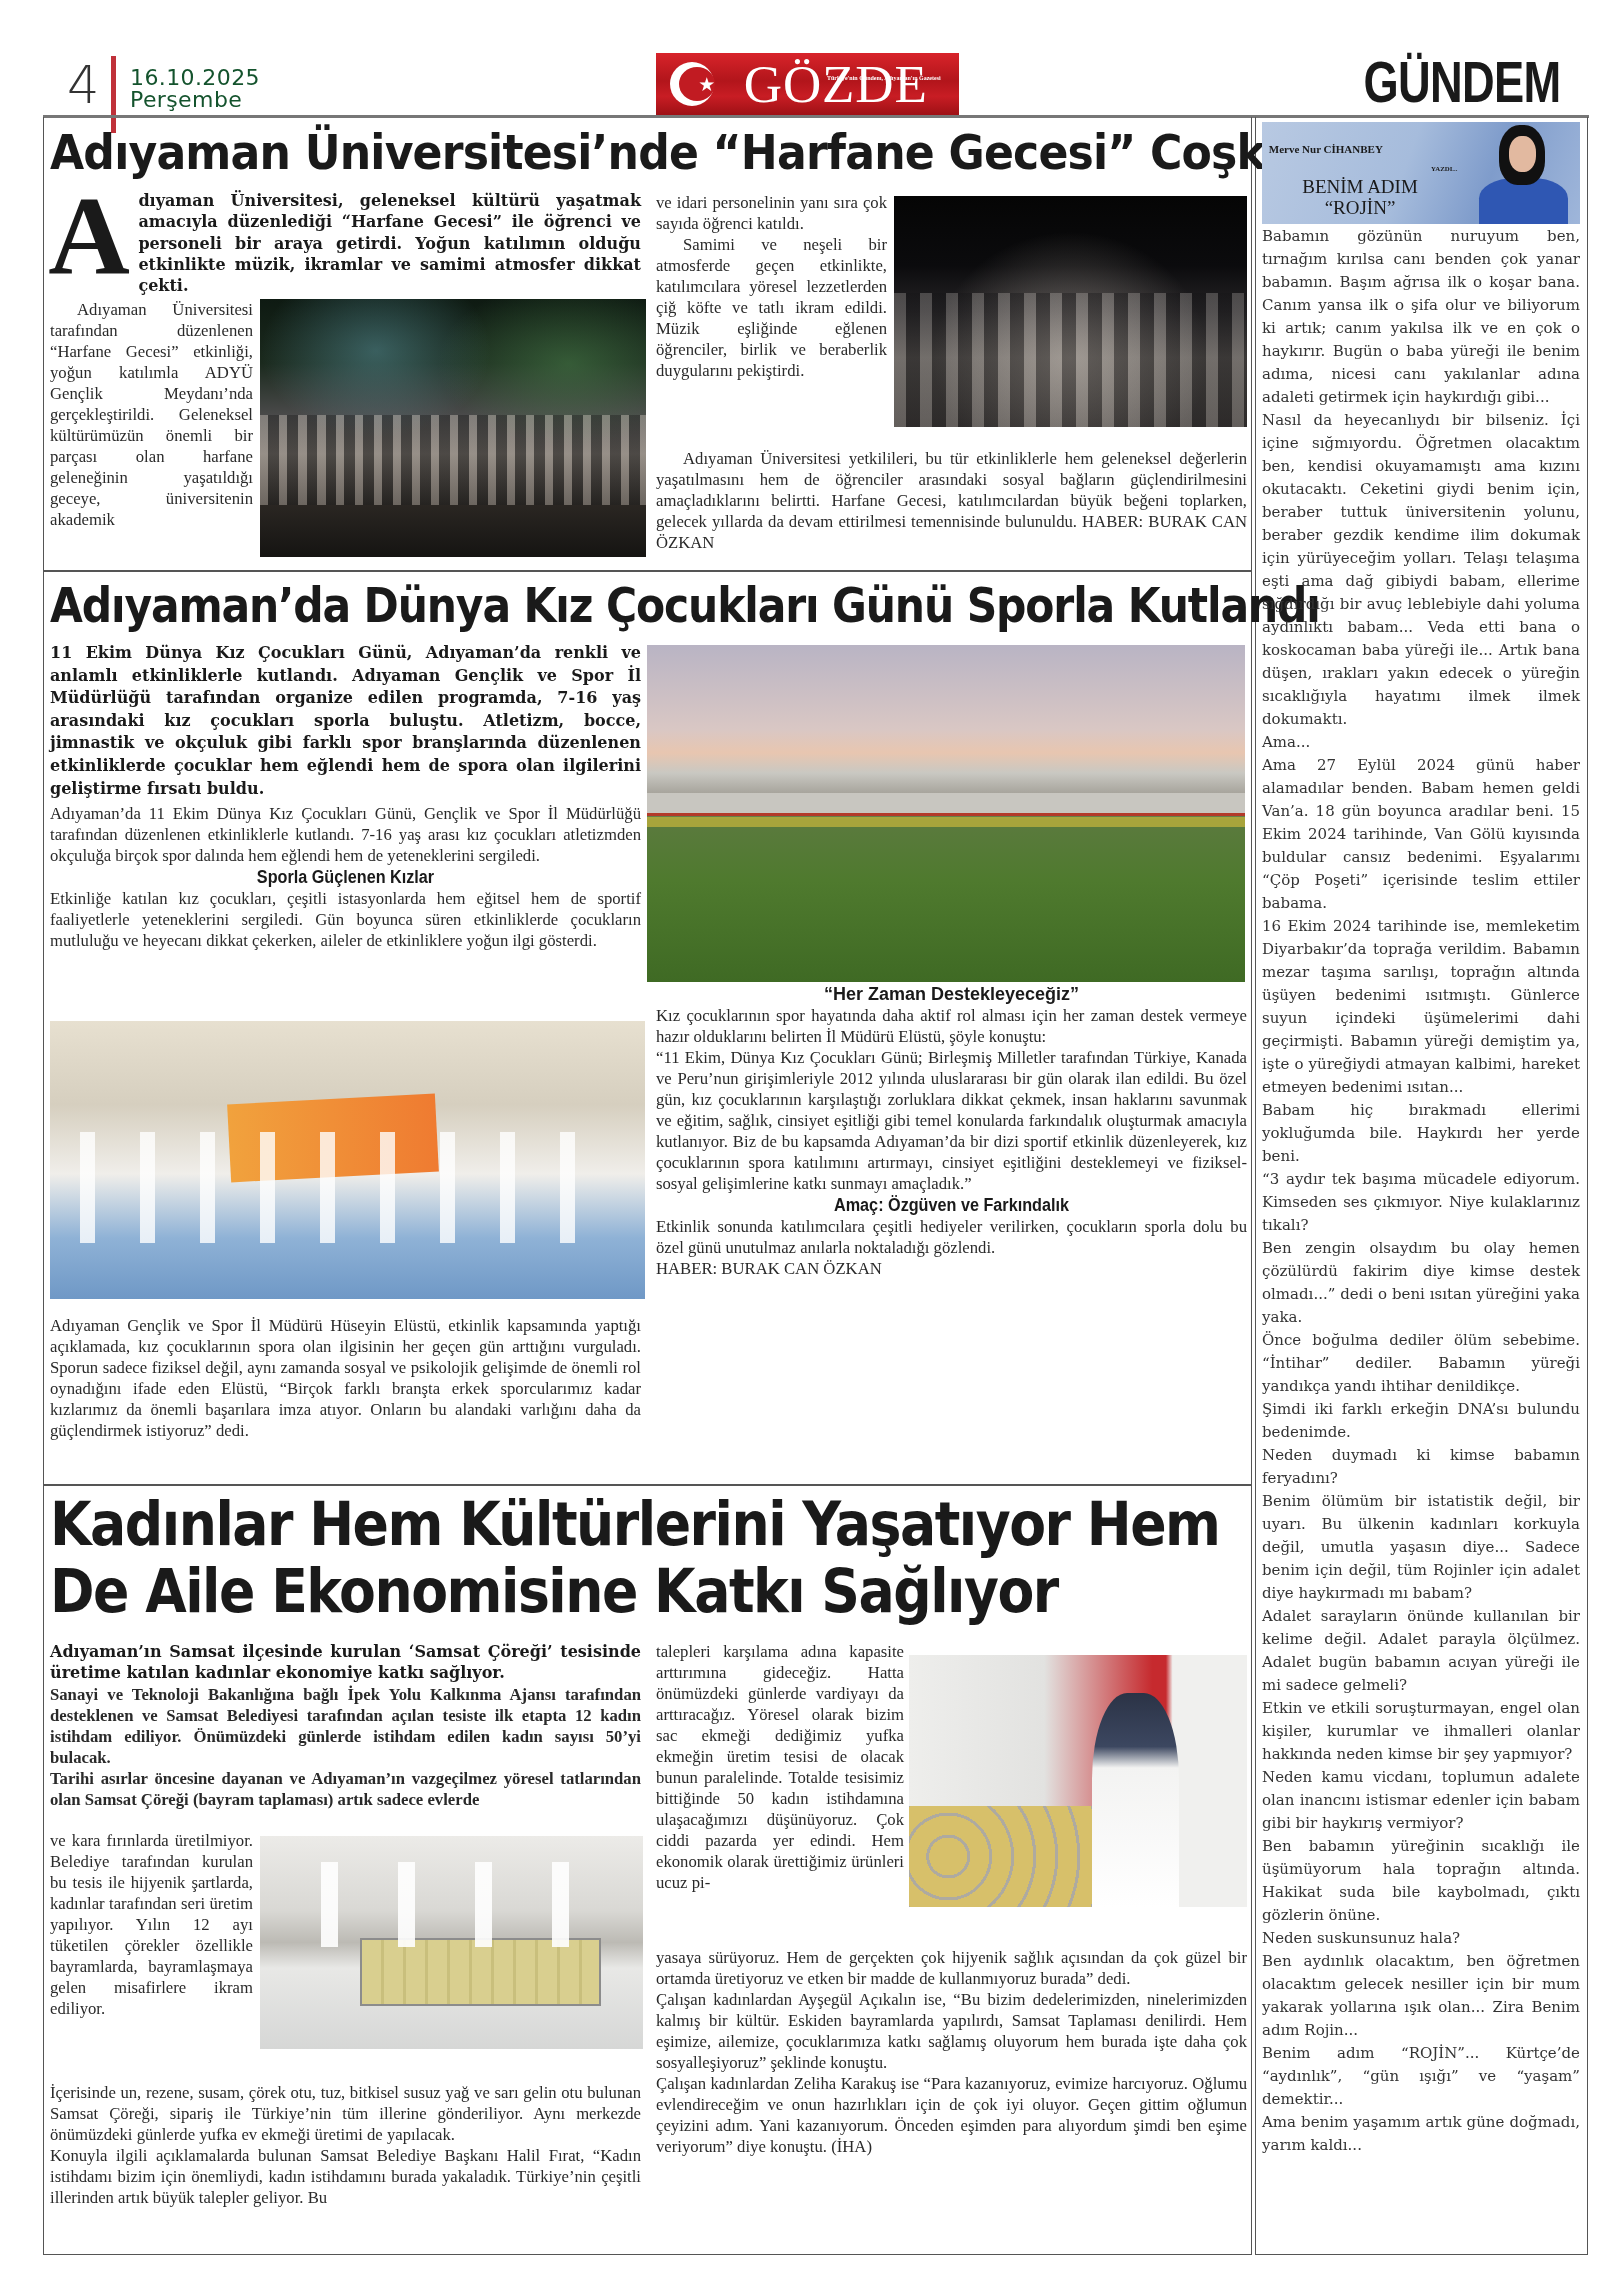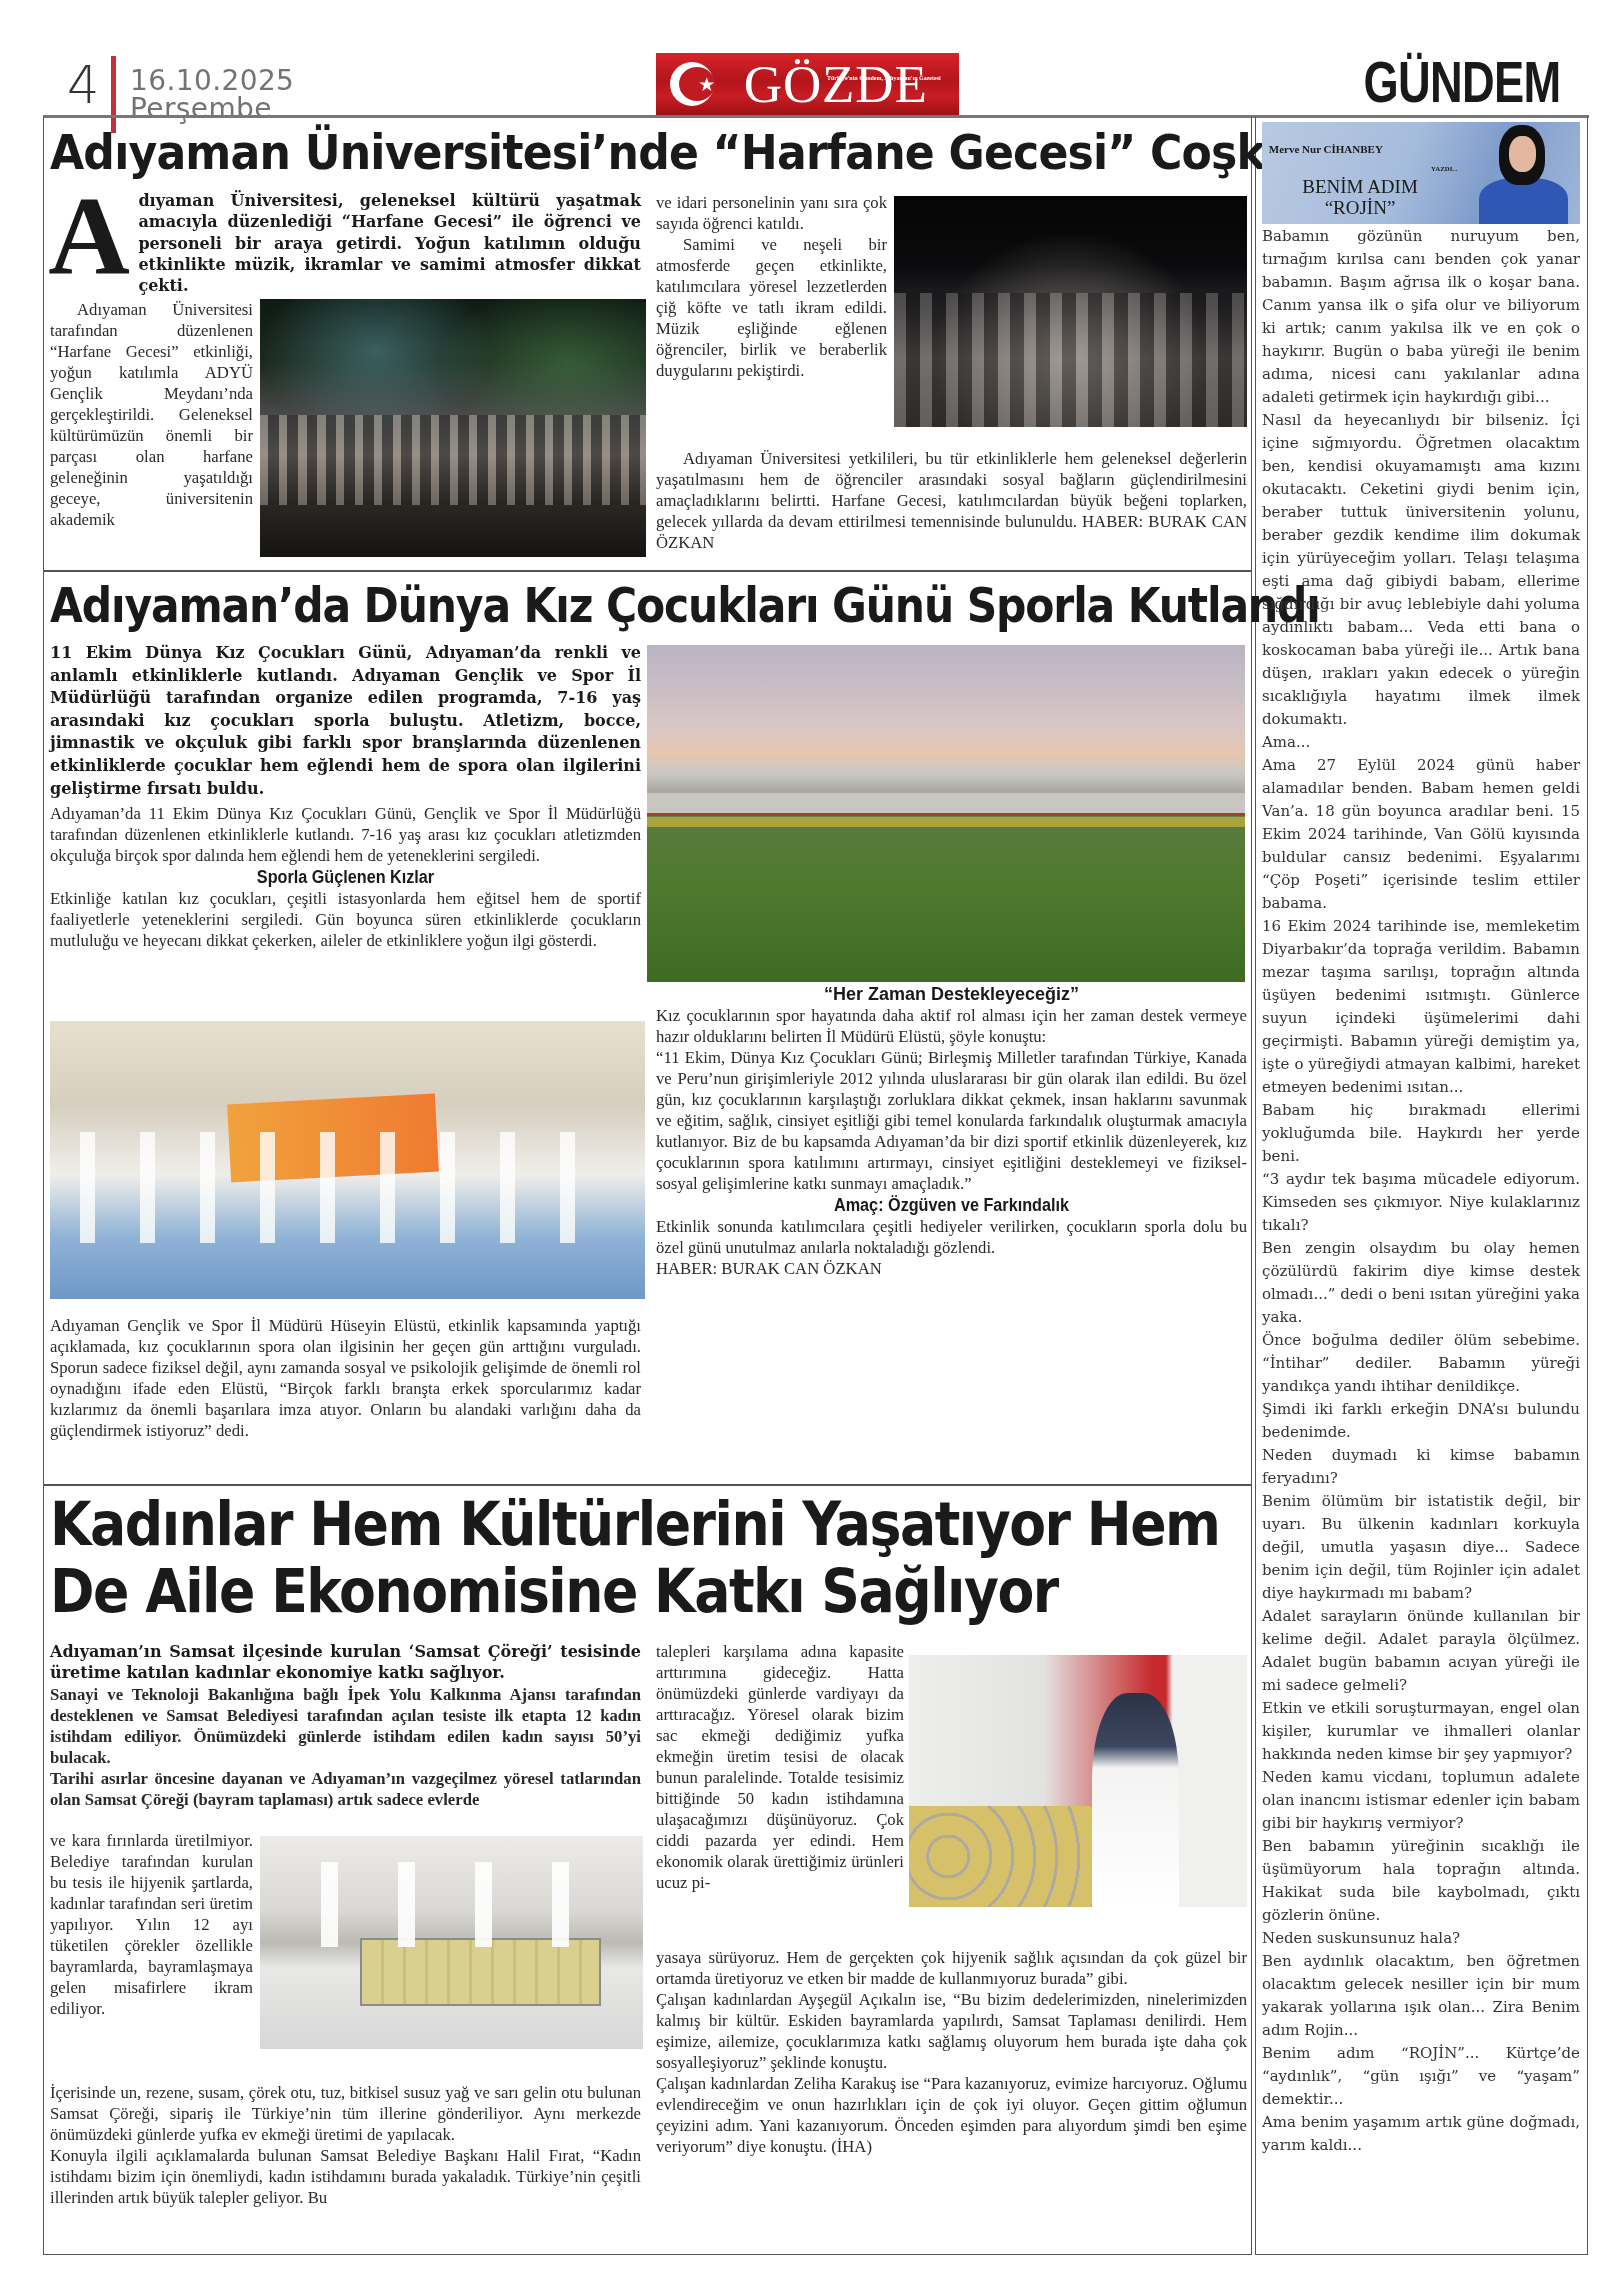--- a/index.html
+++ b/index.html
@@ -2,21 +2,21 @@
 <html style="font-size:13.7px"><head>
 <meta charset="utf-8">
 <style>
   * { box-sizing: border-box; margin: 0; padding: 0; }
   html, body { width: 1623px; height: 2295px; background: #ffffff; overflow: hidden; }
   body { position: relative; color: #1a1a1a; font-family: "DejaVu Serif", serif; }
 
   
   .page-num { position: absolute; left: 67px; top: 60px; font-family: "DejaVu Sans", sans-serif; font-weight: 200; font-size: 51px; color: #333; line-height: 1; }
   .red-bar { position: absolute; left: 111px; top: 56px; width: 5.1px; height: 77px; background: #c0313a; }
-  .date { position: absolute; left: 130px; top: 67px; font-family: "DejaVu Sans", sans-serif; font-size: 28px; color: #737373; line-height: 1.0; letter-spacing: 0.4px; }
+  .date { position: absolute; left: 130px; top: 67px; font-family: "DejaVu Sans", sans-serif; font-size: 22px; color: #14532d; line-height: 1.0; letter-spacing: 0.4px; }
   .logo { position: absolute; left: 656px; top: 53px; width: 303px; height: 62px; background: linear-gradient(180deg, #d8232a 0%, #b2151b 45%, #c81d24 70%, #9e1015 100%); display: flex; align-items: center; }
   .logo .crescent { position: relative; width: 44px; height: 44px; margin-left: 13.7px; border-radius: 50%; background: #fff; }
   .logo .crescent::after { content: ""; position: absolute; left: 9.4px; top: 5.1px; width: 36px; height: 34px; border-radius: 50%; background: #c11b22; }
   .logo .star { position: relative; left: -15.4px; color: #fff; font-size: 19px; z-index: 2; font-family: "DejaVu Sans", sans-serif; }
   .logo .brand { font-family: "Liberation Serif", serif; font-size: 53px; color: #fff; letter-spacing: 0.9px; margin-left: 13px; line-height: 1; }
   .logo .tagline { position: absolute; left: 171px; top: 22px; font-family: "Liberation Serif", serif; font-size: 6px; color: #fff; font-weight: bold; }
   .section { position: absolute; right: 63px; top: 53px; font-family: "Liberation Sans", sans-serif; font-weight: 900; font-size: 58px; color: #1a1a1a; transform: scaleX(0.78); transform-origin: right top; letter-spacing: -0.9px; line-height: 1; }
 
   .rule-top { position: absolute; left: 43px; top: 115px; width: 1546px; height: 2.6px; background: #777; }
 
@@ -157,21 +157,21 @@
 <div class="photo ph-kitchen1"></div>
 <div class="txt" style="left:50px; top:2082px; width:591px; line-height:21px;">
   <p>İçerisinde un, rezene, susam, çörek otu, tuz, bitkisel susuz yağ ve sarı gelin otu bulunan Samsat Çöreği, sipariş ile Türkiye’nin tüm illerine gönderiliyor. Aynı merkezde önümüzdeki günlerde yufka ev ekmeği üretimi de yapılacak.</p>
   <p>Konuyla ilgili açıklamalarda bulunan Samsat Belediye Başkanı Halil Fırat, “Kadın istihdamı bizim için önemliydi, kadın istihdamını burada yakaladık. Türkiye’nin çeşitli illerinden artık büyük talepler geliyor. Bu</p>
 </div>
 <div class="txt" style="left:656px; top:1641px; width:248px; line-height:21px;">
   <p>talepleri karşılama adına kapasite arttırımına gideceğiz. Hatta önümüzdeki günlerde vardiyayı da arttıracağız. Yöresel olarak bizim sac ekmeği dediğimiz yufka ekmeğin üretim tesisi de olacak bunun paralelinde. Totalde tesisimiz bittiğinde 50 kadın istihdamına ulaşacağımızı düşünüyoruz. Çok ciddi pazarda yer edindi. Hem ekonomik olarak ürettiğimiz ürünleri ucuz pi-</p>
 </div>
 <div class="photo ph-kitchen2"></div>
 <div class="txt" style="left:656px; top:1947px; width:591px; line-height:21px;">
-  <p>yasaya sürüyoruz. Hem de gerçekten çok hijyenik sağlık açısından da çok güzel bir ortamda üretiyoruz ve etken bir madde de kullanmıyoruz burada” gibi.</p>
+  <p>yasaya sürüyoruz. Hem de gerçekten çok hijyenik sağlık açısından da çok güzel bir ortamda üretiyoruz ve etken bir madde de kullanmıyoruz burada” dedi.</p>
   <p>Çalışan kadınlardan Ayşegül Açıkalın ise, “Bu bizim dedelerimizden, ninelerimizden kalmış bir kültür. Eskiden bayramlarda yapılırdı, Samsat Taplaması denilirdi. Hem eşimize, ailemize, çocuklarımıza katkı sağlamış oluyorum hem burada işte daha çok sosyalleşiyoruz” şeklinde konuştu.</p>
   <p>Çalışan kadınlardan Zeliha Karakuş ise “Para kazanıyoruz, evimize harcıyoruz. Oğlumu evlendireceğim ve onun hazırlıkları için de çok iyi oluyor. Geçen gittim oğlumun çeyizini adım. Yani kazanıyorum. Önceden eşimden para alıyordum şimdi ben eşime veriyorum” diye konuştu. (İHA)</p>
 </div>
 
 <div class="banner">
   <div class="author">Merve Nur CİHANBEY</div>
   <div class="wrote">YAZDI...</div>
   <div class="col-title">
     <div>BENİM ADIM</div>
     <div>“ROJİN”</div>

